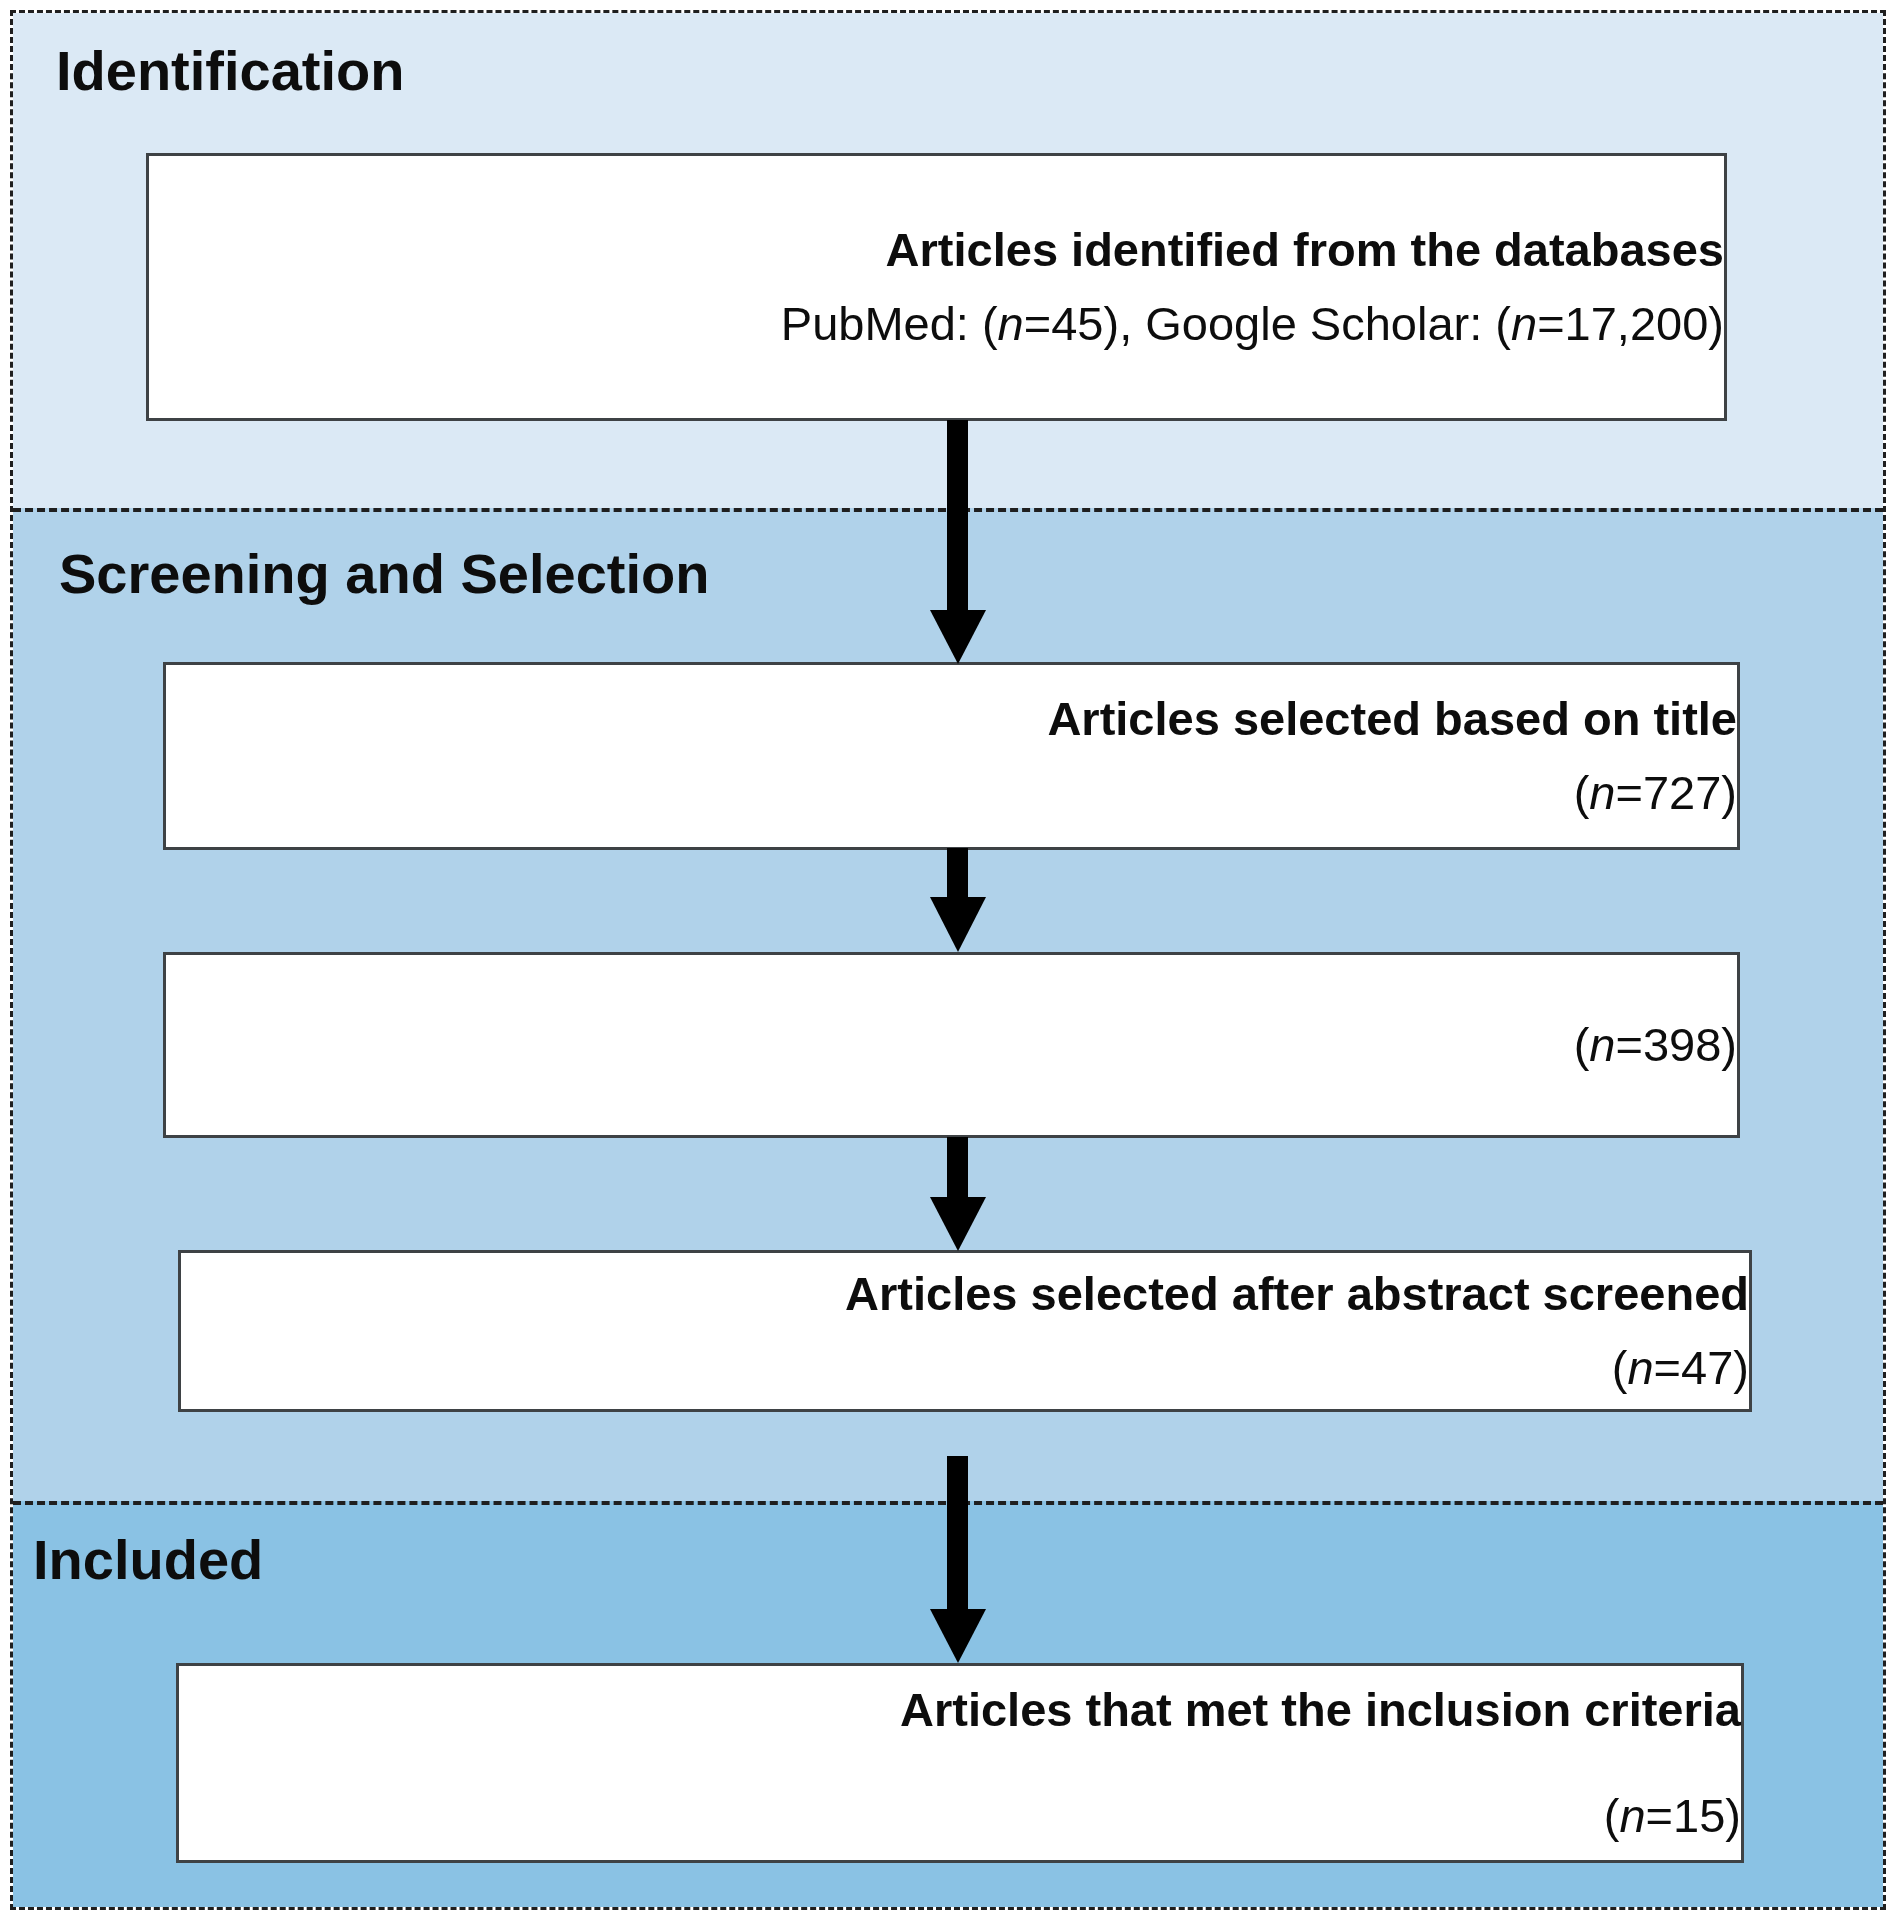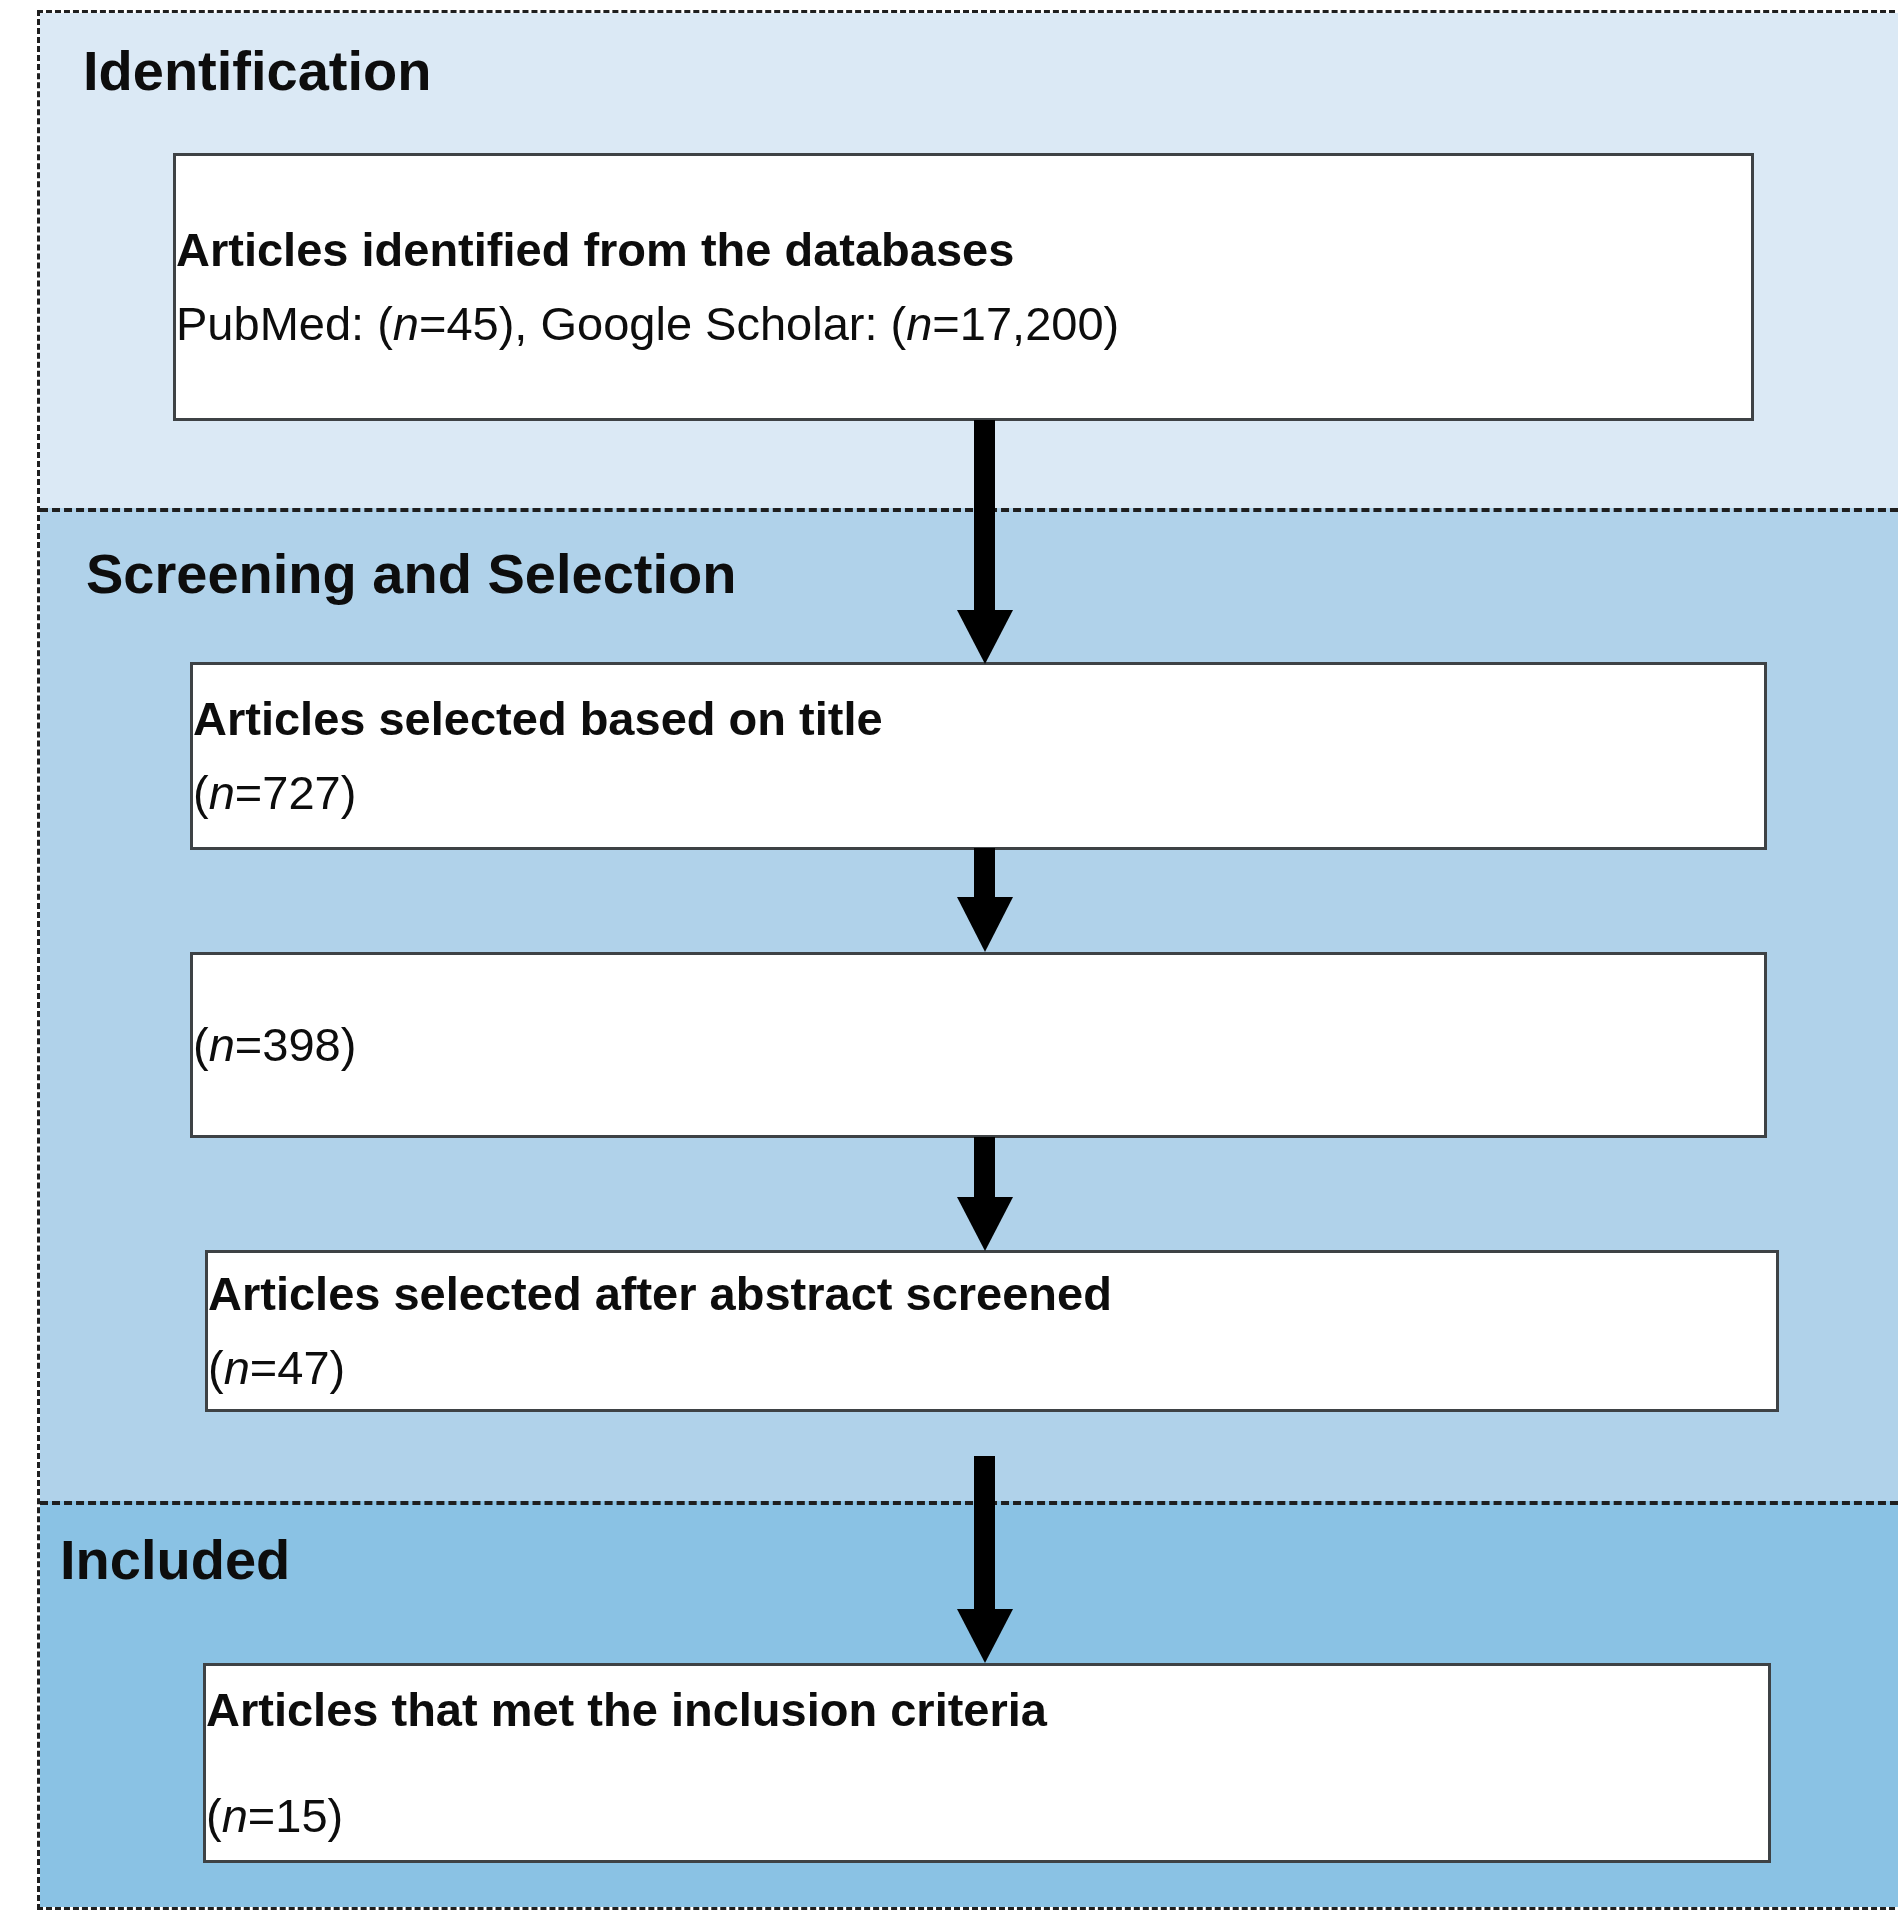--- a/index.html
+++ b/index.html
@@ -18,21 +18,20 @@
     width: 1898px;
     height: 1926px;
     position: relative;
     font-family: "Liberation Sans", sans-serif;
     color: var(--text);
     overflow: hidden;
   }
   .page {
     position: absolute;
     inset: 0;
-    margin-left: 27px;
   }
   
   .frame {
     position: absolute;
     left: 10px;
     top: 10px;
     width: 1876px;
     height: 1900px;
     border: 3.6px dashed var(--frame-border);
     display: flex;
@@ -52,21 +51,21 @@
   .band-2 .band-label { padding: 30px 12px 0 46px; }
   .band-3 .band-label { padding: 23px 0 0 20px; }
 
   
   .node {
     position: absolute;
     background: var(--box-bg);
     border: 3.6px solid var(--box-border);
     display: flex;
     flex-direction: column;
-    align-items: flex-start;
+    align-items: flex-end;
     justify-content: center;
     text-align: center;
     font-size: 47px;
     line-height: 74px;
     color: var(--text);
   }
   .node-title { font-weight: bold; }
   .node-line { font-weight: normal; }
   .node-line i { font-style: italic; }
 

